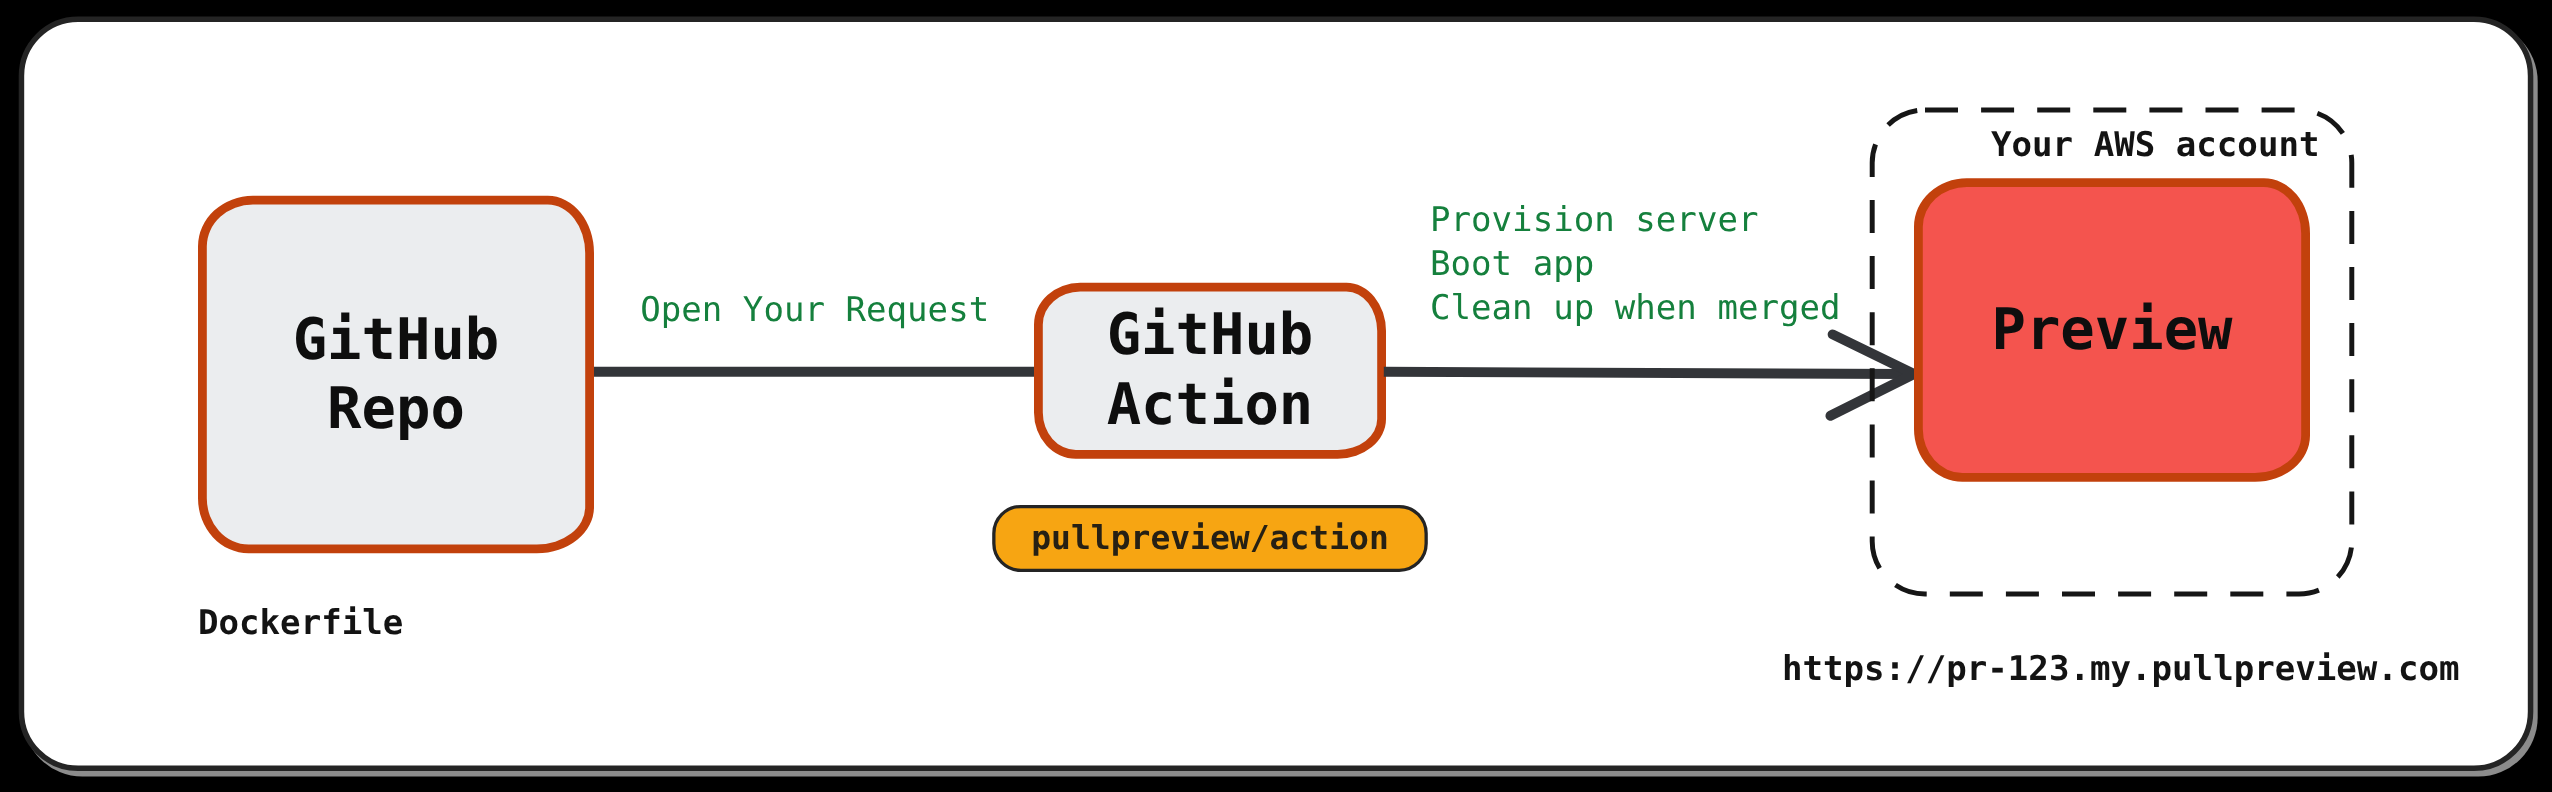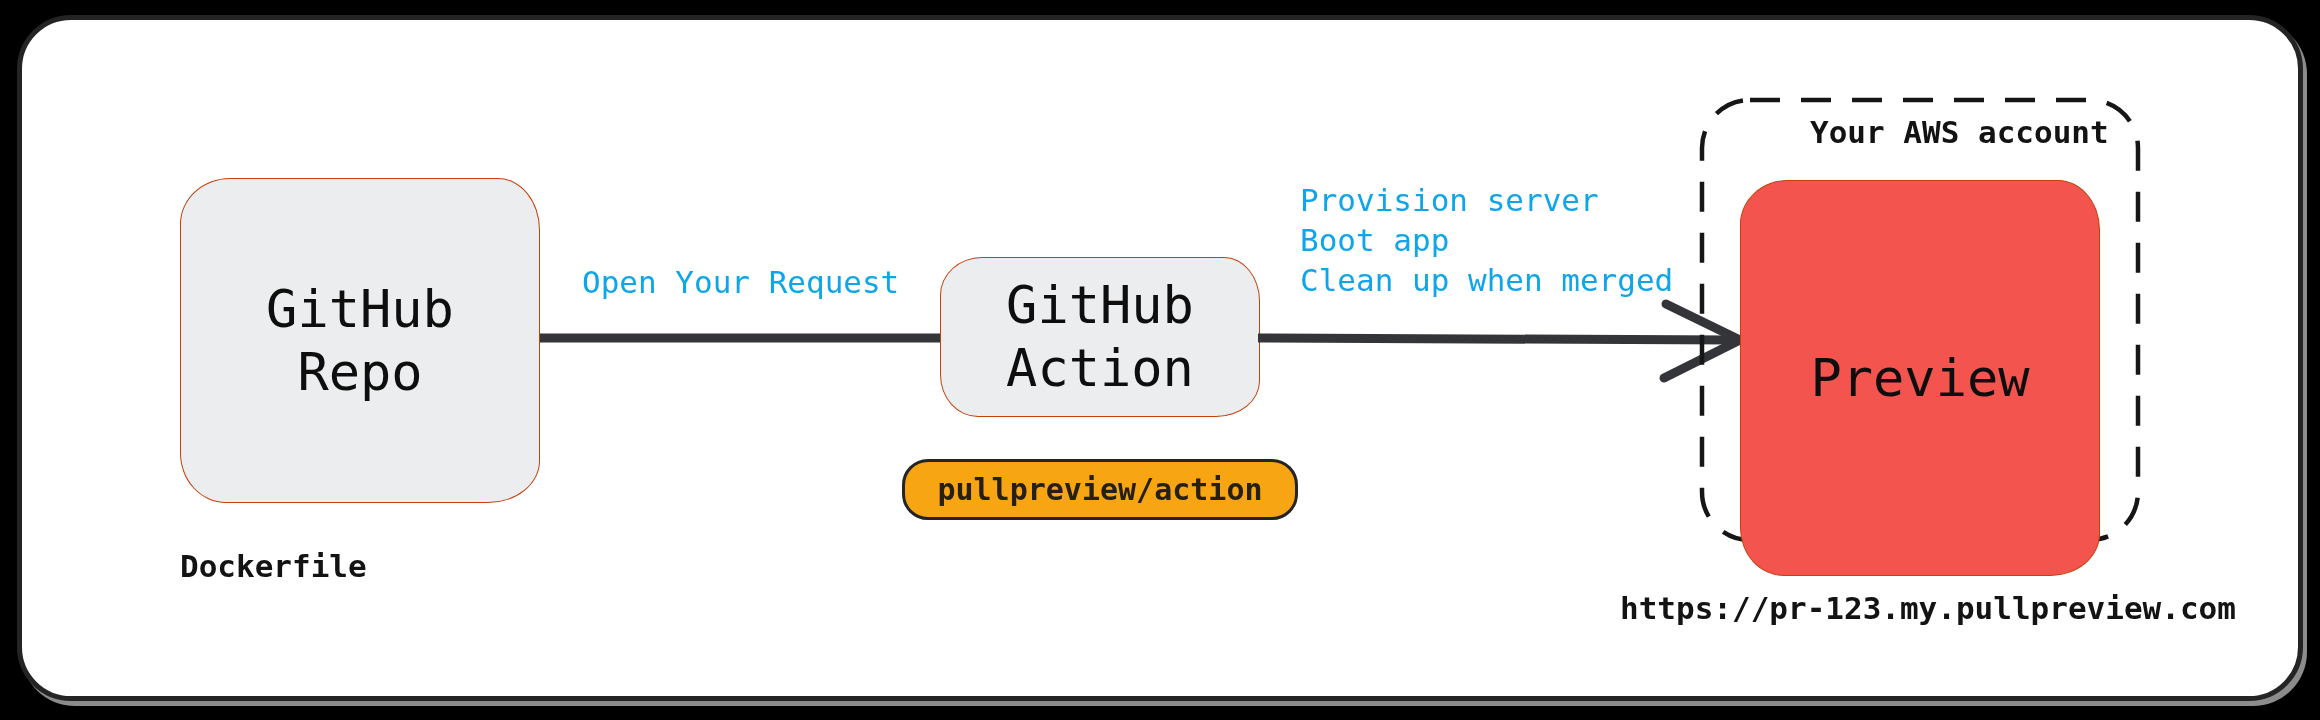--- a/index.html
+++ b/index.html
@@ -23,52 +23,52 @@
     height: 686px;
     box-sizing: border-box;
     background: #ffffff;
     border: 5px solid #242424;
     border-radius: 54px;
     box-shadow: 4px 5px 0 #8c8c8c;
   }
   .node {
     position: absolute;
     box-sizing: border-box;
-    border: 1px solid #c2410c;
+    border: 8px solid #c2410c;
     display: flex;
     flex-direction: column;
     align-items: center;
     justify-content: center;
     text-align: center;
-    font-weight: normal;
+    font-weight: bold;
     color: #0e0e0e;
   }
   .node .line {
     display: block;
     font-size: 52px;
     line-height: 63px;
     white-space: nowrap;
   }
   .node-gray { background: #EBEDEF; }
   .node-red  { background: #F4544E; }
   #repo-node {
     left: 180px; top: 178px; width: 360px; height: 325px;
     border-radius: 50px 42px 52px 46px / 46px 52px 42px 50px;
   }
   #action-node {
     left: 940px; top: 257px; width: 320px; height: 160px;
     border-radius: 42px 36px 44px 38px / 38px 44px 36px 42px;
   }
   #preview-node {
-    left: 1740px; top: 180px; width: 360px; height: 396px;
+    left: 1740px; top: 162px; width: 360px; height: 276px;
     border-radius: 48px 42px 50px 44px / 44px 50px 42px 48px;
   }
   .muted-label {
     position: absolute;
-    color: #0ea5e9;
+    color: #15803d;
     font-size: 31px;
     line-height: 40px;
     white-space: nowrap;
   }
   #open-pr-label { left: 582px; top: 262px; }
   #provision-label { left: 1300px; top: 180px; }
   .dark-label {
     position: absolute;
     color: #131313;
     font-weight: bold;

